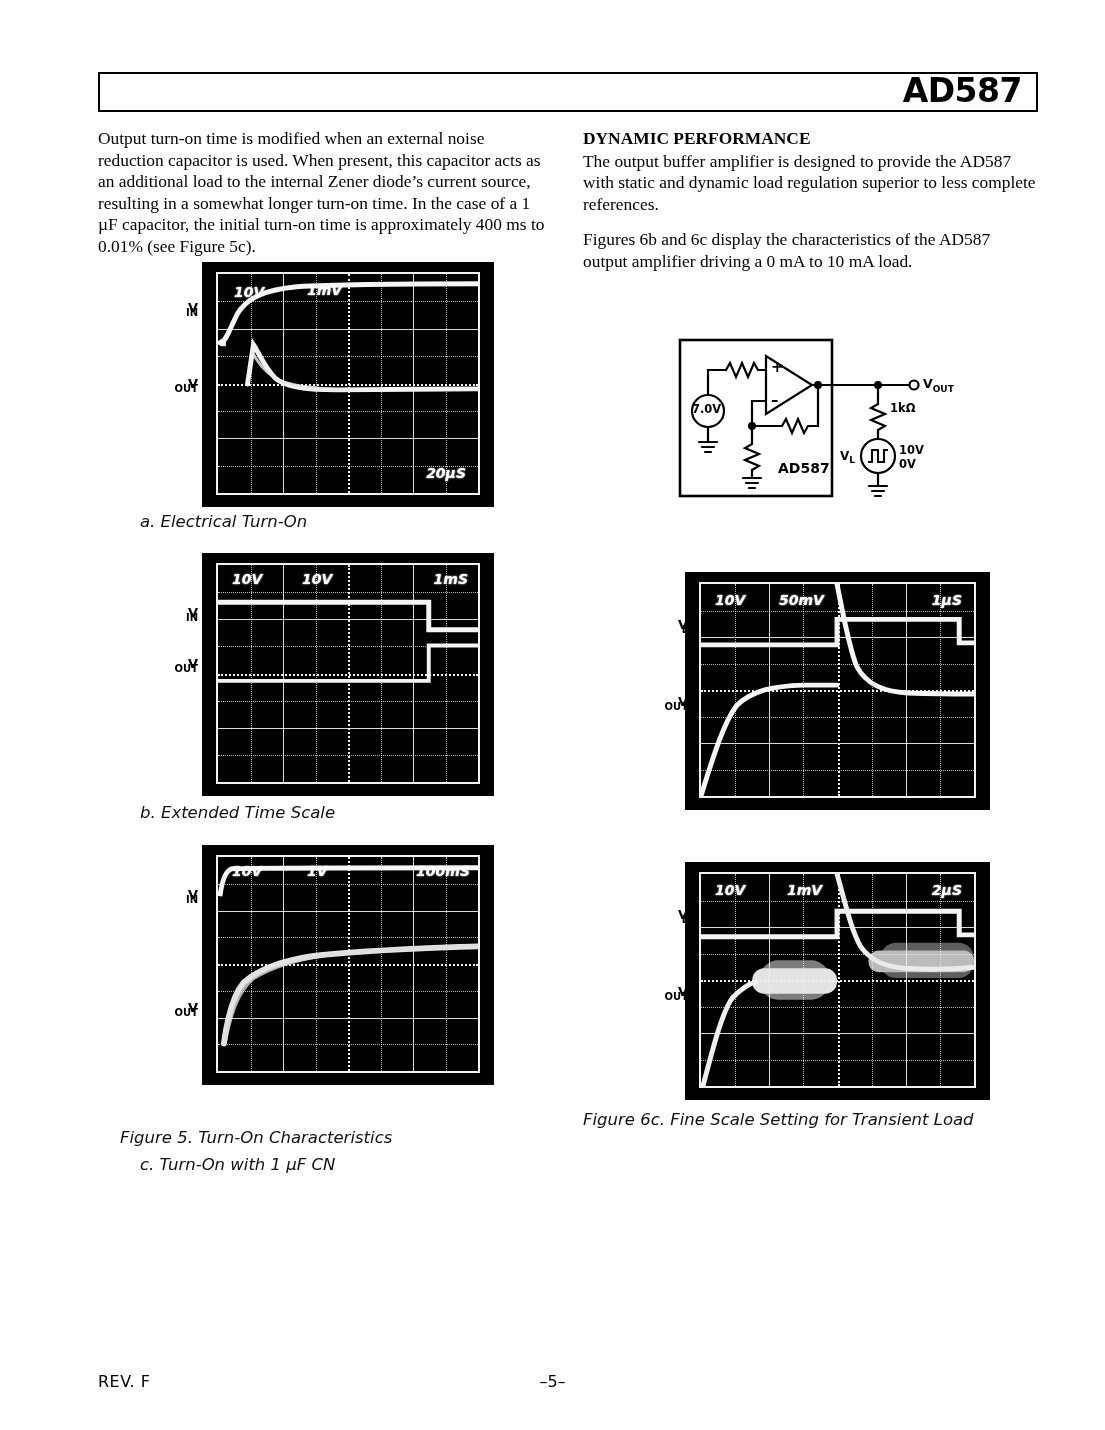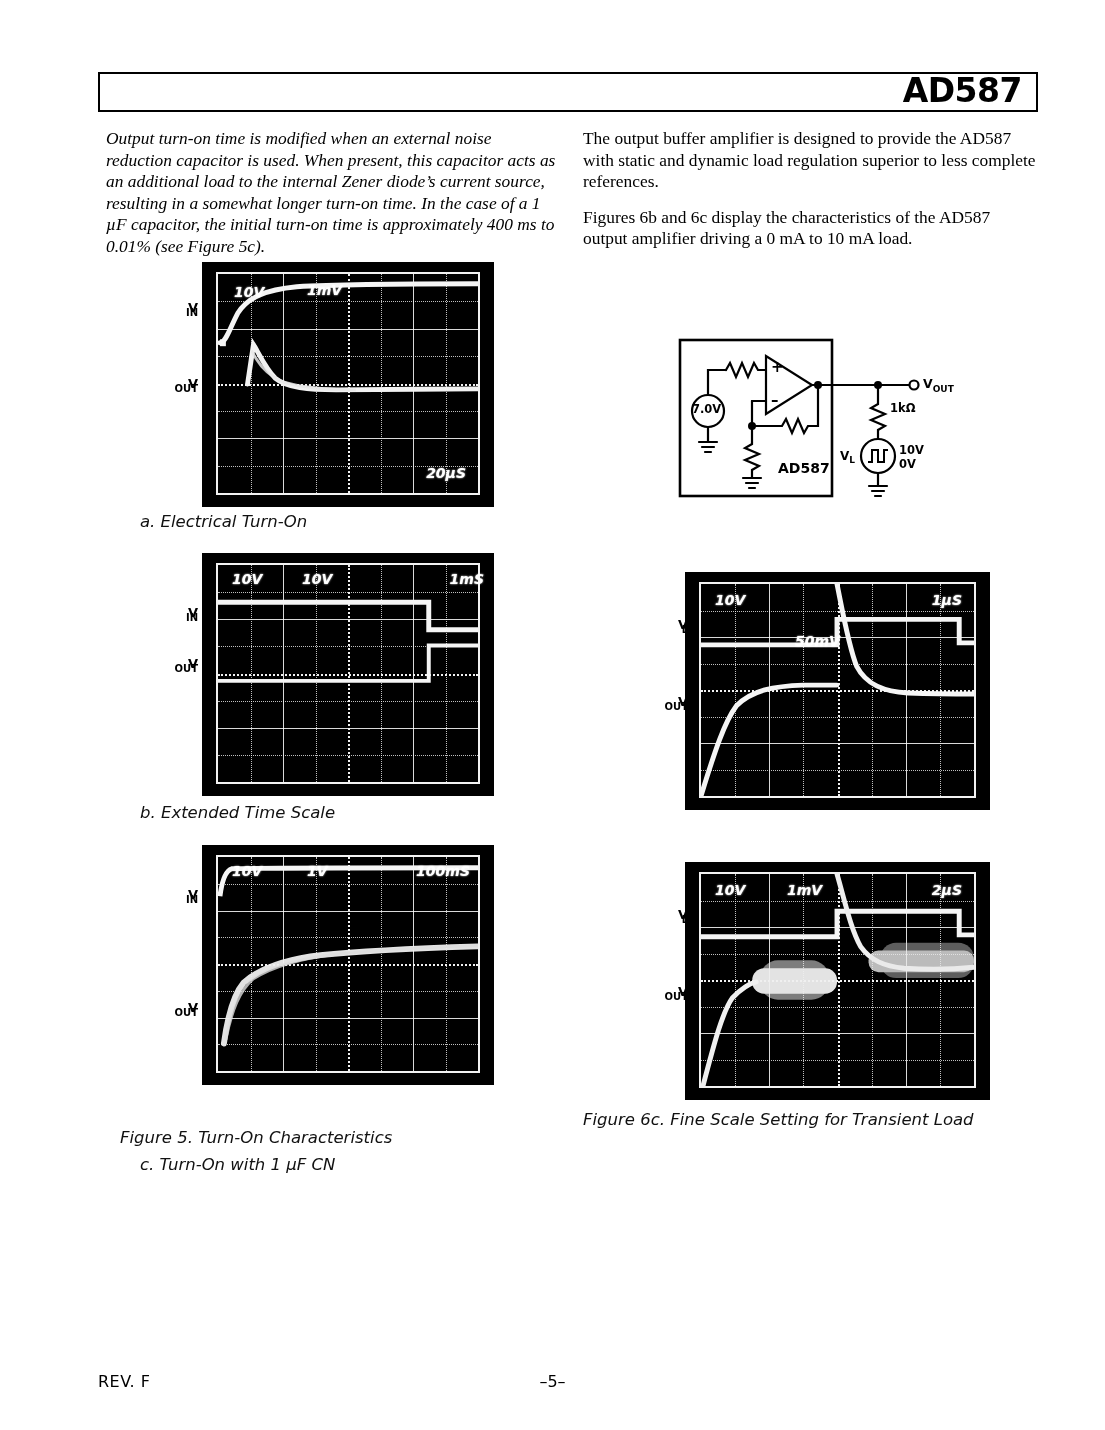--- a/index.html
+++ b/index.html
@@ -22,21 +22,21 @@
   .header-title {
     position:absolute; right:14px; top:-3px;
     font-family: "DejaVu Sans", sans-serif;
     font-weight: 700;
     font-size: 33px;
     letter-spacing: -0.5px;
     line-height: 40px;
   }
 
   
-  .col-left  { position:absolute; left:106px;  top:128px; width:455px;font-style:italic; }
+  .col-left  { position:absolute; left:98px;  top:128px; width:455px; }
   .col-right { position:absolute; left:583px; top:128px; width:455px; }
 
   p.body {
     font-family: "Liberation Serif", serif;
     font-size: 17.4px;
     line-height: 21.6px;
     margin: 0 0 14px 0;
     text-align: left;
   }
   h3.sec {
@@ -117,20 +117,21 @@
 
   <div class="header-rule">
     <div class="header-title">AD587</div>
   </div>
 
   <div class="col-left">
     <p class="body">Output turn-on time is modified when an external noise reduction capacitor is used. When present, this capacitor acts as an additional load to the internal Zener diode’s current source, resulting in a somewhat longer turn-on time. In the case of a 1 µF capacitor, the initial turn-on time is approximately 400 ms to 0.01% (see Figure 5c).</p>
   </div>
 
   <div class="col-right">
+    <h3 class="sec">DYNAMIC PERFORMANCE</h3>
     <p class="body">The output buffer amplifier is designed to provide the AD587 with static and dynamic load regulation superior to less complete references.</p>
     <p class="body">Figures 6b and 6c display the characteristics of the AD587 output amplifier driving a 0 mA to 10 mA load.</p>
   </div>
 
   <div class="scope-block" style="left:140px; top:262px; width:360px; height:245px;">
     <div class="scope-labels">
       <span style="top:38px;"><span>V</span><sub>IN</sub></span>
       <span style="top:114px;"><span>V</span><sub>OUT</sub></span>
     </div>
     <div class="scope" style="left:62px; top:0; width:292px; height:245px;">
@@ -184,21 +185,21 @@
         <div class="grid-h" style="top:62.5%"></div>
           <div class="grid-h solid" style="top:75%"></div>
         <div class="grid-h" style="top:87.5%"></div>
         <svg class="trace" viewBox="0 0 264 221" preserveAspectRatio="none">
           <path d="M0,38 L214,38 L214,66 L264,66" stroke="#f5f5f5" stroke-width="5" fill="none"></path>
           <path d="M0,118 L214,118 L214,82 L264,82" stroke="#f5f5f5" stroke-width="4" fill="none"></path>
         </svg>
       </div>
       <div class="osd" style="left:30px; top:18px;">10V</div>
       <div class="osd" style="left:100px; top:18px;">10V</div>
-      <div class="osd" style="right:10px; top:18px;">1mS</div>
+      <div class="osd" style="right:26px; top:18px;">1mS</div>
     </div>
   </div>
   <div class="caption" style="position:absolute; left:140px; top:803px; width:360px;">b. Extended Time Scale</div>
 
   <div class="scope-block" style="left:140px; top:845px; width:360px; height:240px;">
     <div class="scope-labels">
       <span style="top:42px;"><span>V</span><sub>IN</sub></span>
       <span style="top:155px;"><span>V</span><sub>OUT</sub></span>
     </div>
     <div class="scope" style="left:62px; top:0; width:292px; height:240px;">
@@ -317,21 +318,21 @@
         <div class="grid-h" style="top:62.5%"></div>
           <div class="grid-h solid" style="top:75%"></div>
         <div class="grid-h" style="top:87.5%"></div>
         <svg class="trace" viewBox="0 0 277 216" preserveAspectRatio="none">
           <path d="M0,62 L138,62 L138,36 L262,36 L262,60 L277,60" stroke="#f5f5f5" stroke-width="5" fill="none"></path>
           <path d="M0,216 C14,170 24,140 36,124 C52,108 74,104 104,103 C120,103 130,103 138,103
                    M138,0 C144,30 150,64 158,84 C168,103 186,110 210,111 C240,112 260,112 277,112" stroke="#f5f5f5" stroke-width="5" fill="none" stroke-linecap="round"></path>
         </svg>
       </div>
       <div class="osd" style="left:30px; top:20px;">10V</div>
-      <div class="osd" style="left:110px; top:20px;margin-top:41px;">50mV</div>
+      <div class="osd" style="left:94px; top:20px;">50mV</div>
       <div class="osd" style="right:28px; top:20px;">1µS</div>
     </div>
   </div>
 
   <div class="scope-block" style="left:630px; top:862px; width:360px; height:238px;">
     <div class="scope-labels">
       <span style="top:45px;"><span>V</span><sub>L</sub></span>
       <span style="top:122px;"><span>V</span><sub>OUT</sub></span>
     </div>
     <div class="scope" style="left:55px; top:0; width:305px; height:238px;">

